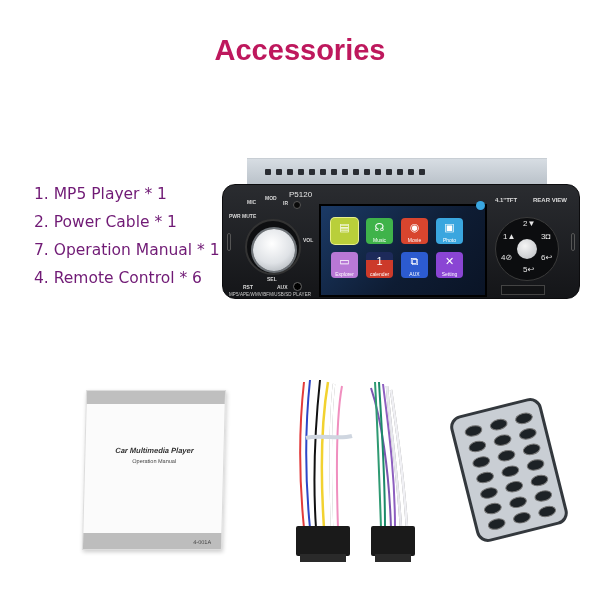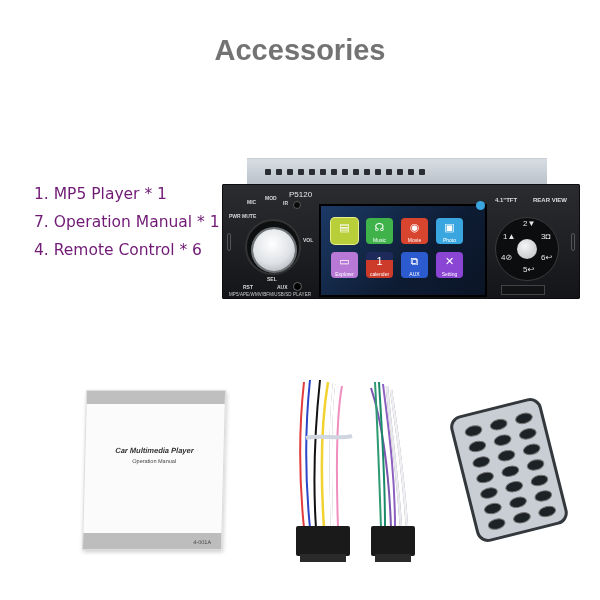--- a/index.html
+++ b/index.html
@@ -1,39 +1,39 @@
 <!DOCTYPE html>
 <html><head>
   <meta charset="utf-8">
   <style>
     * { box-sizing: border-box; margin: 0; padding: 0; }
     html, body { width: 600px; height: 600px; background: #ffffff; overflow: hidden; }
     body { position: relative; font-family: "Liberation Sans", sans-serif; }
 
     .title {
       position: absolute; left: 0; top: 34px; width: 600px; text-align: center;
-      font-family: "Liberation Sans", sans-serif; font-weight: bold; font-size: 29px; color: #737373;
+      font-family: "Liberation Sans", sans-serif; font-weight: bold; font-size: 29px; color: #be185d;
     }
 
     .list { position: absolute; left: 34px; top: 180px; }
     .list-item { font-family: "DejaVu Sans", sans-serif; font-size: 15.5px; color: #701a75; height: 28px; line-height: 28px; }
 
     
     .unit { position: absolute; left: 222px; top: 158px; width: 358px; height: 142px; }
     .chassis {
       position: absolute; left: 25px; top: 0; width: 300px; height: 30px;
       background: linear-gradient(#d7dde3, #b6bec6);
       border-top: 1px solid #c8ced4;
     }
     .vents { position: absolute; left: 18px; top: 10px; display: flex; gap: 5px; }
     .vent { width: 6px; height: 6px; background: #2a2d33; border-radius: 1px; }
     .faceplate {
       position: absolute; left: 0; top: 26px; width: 358px; height: 115px;
       background: linear-gradient(#2a2c30, #141518);
-      border-radius: 1px; border: 1px solid #0c0c0e;
+      border-radius: 13px; border: 1px solid #0c0c0e;
     }
     .model { position: absolute; left: 66px; top: 5px; color: #e6e6e6; font-size: 8px; }
     .cam-dot { position: absolute; left: 70px; top: 16px; width: 8px; height: 8px; border-radius: 50%; background:#0a0a0a; border:1px solid #555; }
     .lbl { position: absolute; color: #d8d8d8; font-size: 5px; font-weight: bold; }
     .knob-ring {
       position: absolute; left: 22px; top: 34px; width: 56px; height: 56px; border-radius: 50%;
       background: #0e0f11; border: 2px solid #333;
     }
     .knob {
       position: absolute; left: 30px; top: 44px; width: 42px; height: 42px; border-radius: 50%;
@@ -86,20 +86,21 @@
     .remote-grid { position: absolute; left: 10px; top: 10px; display: grid; grid-template-columns: repeat(3, 18px); grid-column-gap: 8px; grid-row-gap: 5px; }
     .rbtn { width: 18px; height: 11px; border-radius: 50%; background: #1d2226; border: 1px solid #777; }
   </style>
 </head>
 <body>
 
 <div class="title">Accessories</div>
 
 <div class="list">
   <div class="list-item">1. MP5 Player * 1</div>
+  <div class="list-item">2. Power Cable * 1</div>
   <div class="list-item">7. Operation Manual * 1</div>
   <div class="list-item">4. Remote Control * 6</div>
 </div>
 
 <div class="unit">
   <div class="chassis">
     <div class="vents">
       <div class="vent"></div>
         <div class="vent"></div>
         <div class="vent"></div>

